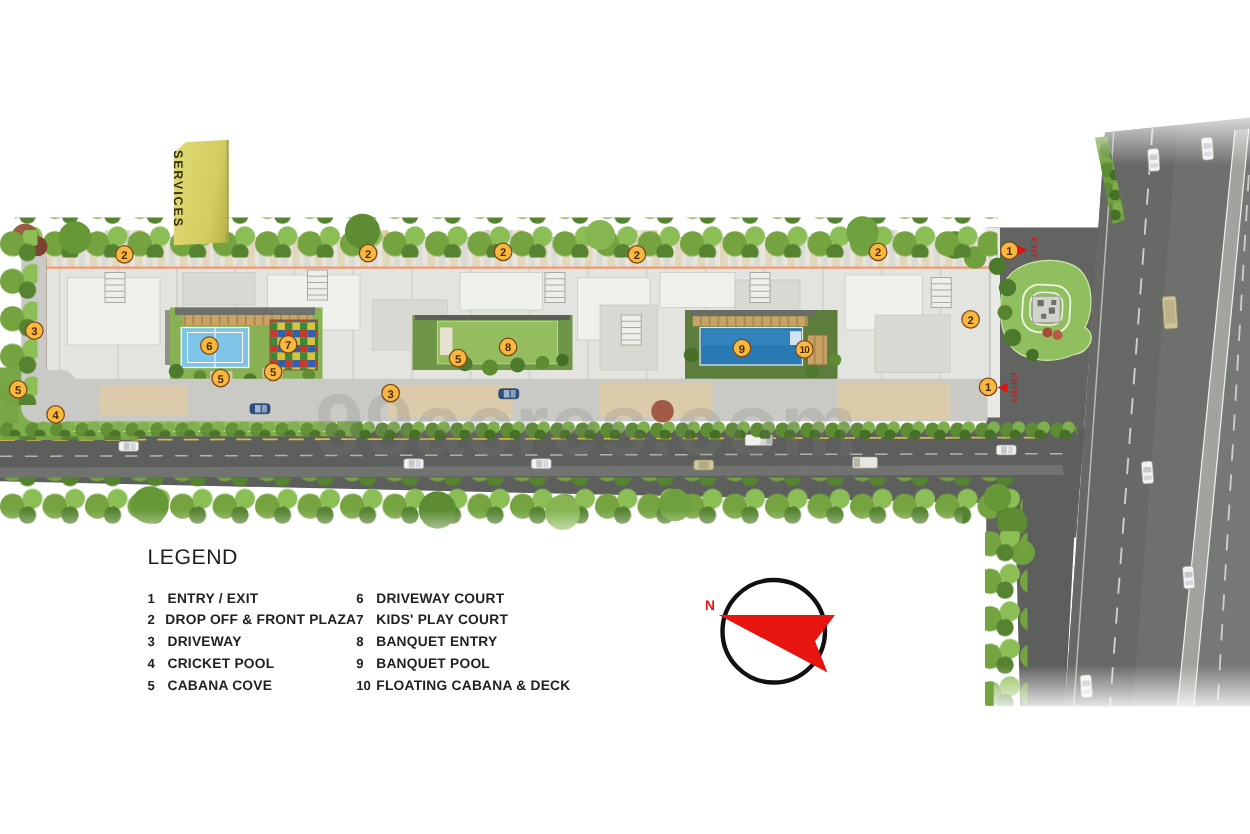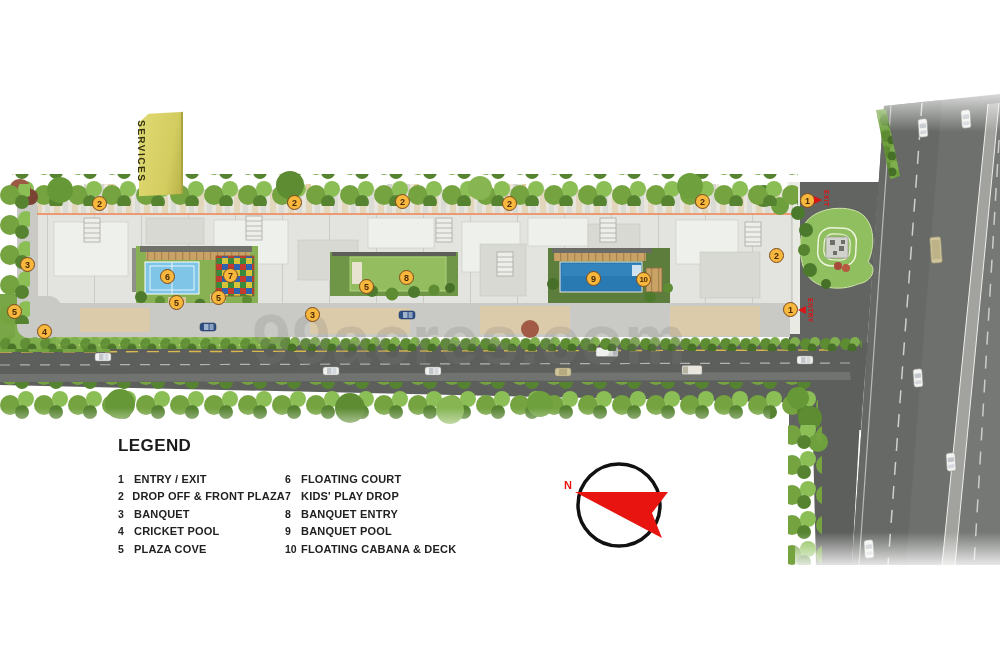--- a/index.html
+++ b/index.html
@@ -25,21 +25,21 @@
   .marker.wide{font-size:8px;letter-spacing:-0.5px;}
   
   .gate-label{position:absolute;color:#d81616;font-size:6.5px;font-weight:700;letter-spacing:.6px;
               transform:rotate(90deg);transform-origin:left top;white-space:nowrap;z-index:8;}
   .tri-right{position:absolute;width:0;height:0;border-top:4.5px solid transparent;
              border-bottom:4.5px solid transparent;border-left:8px solid #d81616;z-index:8;}
   .tri-left{position:absolute;width:0;height:0;border-top:4.5px solid transparent;
             border-bottom:4.5px solid transparent;border-right:8px solid #d81616;z-index:8;}
   
   #legend{position:absolute;left:118px;top:436px;width:390px;z-index:9;}
-  #legend .title{font-size:17px;font-weight:700;color:#1b1b1b;letter-spacing:.4px;margin-bottom:14px;}
+  #legend .title{font-size:17px;font-weight:400;color:#1b1b1b;letter-spacing:.4px;margin-bottom:14px;}
   #legend .cols{display:flex;}
   #legend .col{display:flex;flex-direction:column;}
   #legend .col1{width:167px;}
   #legend .row{display:flex;height:17.5px;align-items:center;}
   #legend .lnum{width:16px;font-size:10.5px;font-weight:700;color:#212121;}
   #legend .llab{font-size:11px;font-weight:700;color:#212121;letter-spacing:.2px;white-space:nowrap;}
   
   #compass{position:absolute;left:570px;top:458px;width:112px;height:104px;z-index:9;}
   #compass .north{position:absolute;left:-6px;top:21px;color:#e8140f;font-size:11px;font-weight:800;}
 </style>
@@ -391,39 +391,39 @@
           <div class="row">
             <span class="lnum">1</span>
             <span class="llab">ENTRY / EXIT</span>
           </div>
           <div class="row">
             <span class="lnum">2</span>
             <span class="llab">DROP OFF &amp; FRONT PLAZA</span>
           </div>
           <div class="row">
             <span class="lnum">3</span>
-            <span class="llab">BANQUET</span>
+            <span class="llab">DRIVEWAY</span>
           </div>
           <div class="row">
             <span class="lnum">4</span>
             <span class="llab">CRICKET POOL</span>
           </div>
           <div class="row">
             <span class="lnum">5</span>
-            <span class="llab">PLAZA COVE</span>
+            <span class="llab">CABANA COVE</span>
           </div>
         </div>
       <div class="col" id="legend-col-2">
           <div class="row">
             <span class="lnum">6</span>
-            <span class="llab">FLOATING COURT</span>
+            <span class="llab">DRIVEWAY COURT</span>
           </div>
           <div class="row">
             <span class="lnum">7</span>
-            <span class="llab">KIDS' PLAY DROP</span>
+            <span class="llab">KIDS' PLAY COURT</span>
           </div>
           <div class="row">
             <span class="lnum">8</span>
             <span class="llab">BANQUET ENTRY</span>
           </div>
           <div class="row">
             <span class="lnum">9</span>
             <span class="llab">BANQUET POOL</span>
           </div>
           <div class="row">

